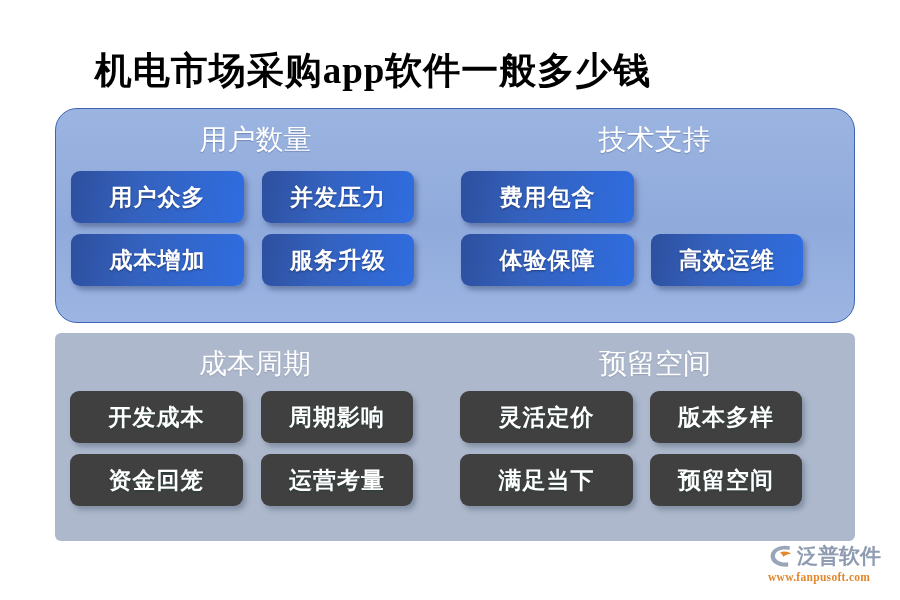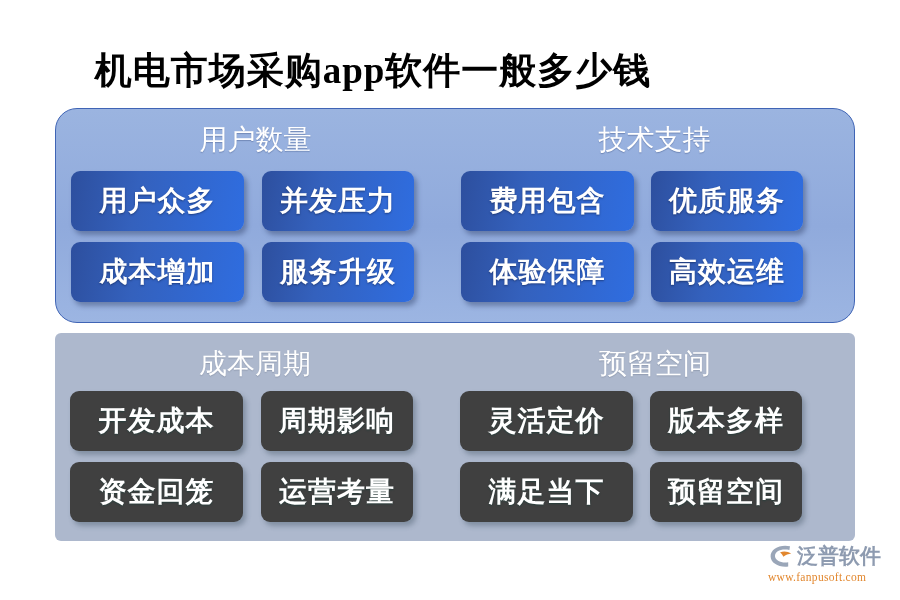--- a/index.html
+++ b/index.html
@@ -120,28 +120,28 @@
   }
   #panel-blue .chip-grid { top: 62px; }
   #panel-green .chip-grid { top: 58px; }
 
   .chip-row {
     display: flex;
     align-items: center;
   }
   .chip {
     box-sizing: border-box;
-    height: 60px;
+    height: 52px;
     border-radius: 9px;
     display: flex;
     align-items: center;
     justify-content: center;
     font-family: "Liberation Serif", "DejaVu Serif", serif;
     font-weight: bold;
-    font-size: 28px;
+    font-size: 23px;
     color: #ffffff;
     white-space: nowrap;
     letter-spacing: 1px;
   }
   
   .chip.c1 { margin-left: 15px;  width: 173px; }
   .chip.c2 { margin-left: 18px;  width: 152px; }
   .chip.c3 { margin-left: 47px;  width: 173px; }
   .chip.c4 { margin-left: 17px;  width: 152px; }
 
@@ -181,21 +181,21 @@
     font-weight: bold;
     font-size: 21px;
     line-height: 24px;
     color: #8e9bb0;
     letter-spacing: 0px;
     white-space: nowrap;
   }
   #logo .logo-url {
     margin-top: 1px;
     font-family: "Liberation Serif", "DejaVu Serif", serif;
-    font-weight: normal;
+    font-weight: bold;
     font-size: 11.5px;
     line-height: 14px;
     letter-spacing: 0.3px;
     color: #e2872e;
     white-space: nowrap;
   }
 </style>
 </head>
 <body>
 
@@ -212,21 +212,20 @@
 <div class="panel" id="panel-blue">
   <div class="head-row">
     <div class="head-cell">用户数量</div>
     <div class="head-cell">技术支持</div>
   </div>
   <div class="chip-grid">
     <div class="chip-row">
       <div class="chip blue c1">用户众多</div>
       <div class="chip blue c2">并发压力</div>
       <div class="chip blue c3">费用包含</div>
-      <div class="chip blue c4">优质服务</div>
     </div>
     <div class="chip-row">
       <div class="chip blue c1">成本增加</div>
       <div class="chip blue c2">服务升级</div>
       <div class="chip blue c3">体验保障</div>
       <div class="chip blue c4">高效运维</div>
     </div>
   </div>
 </div>
 

